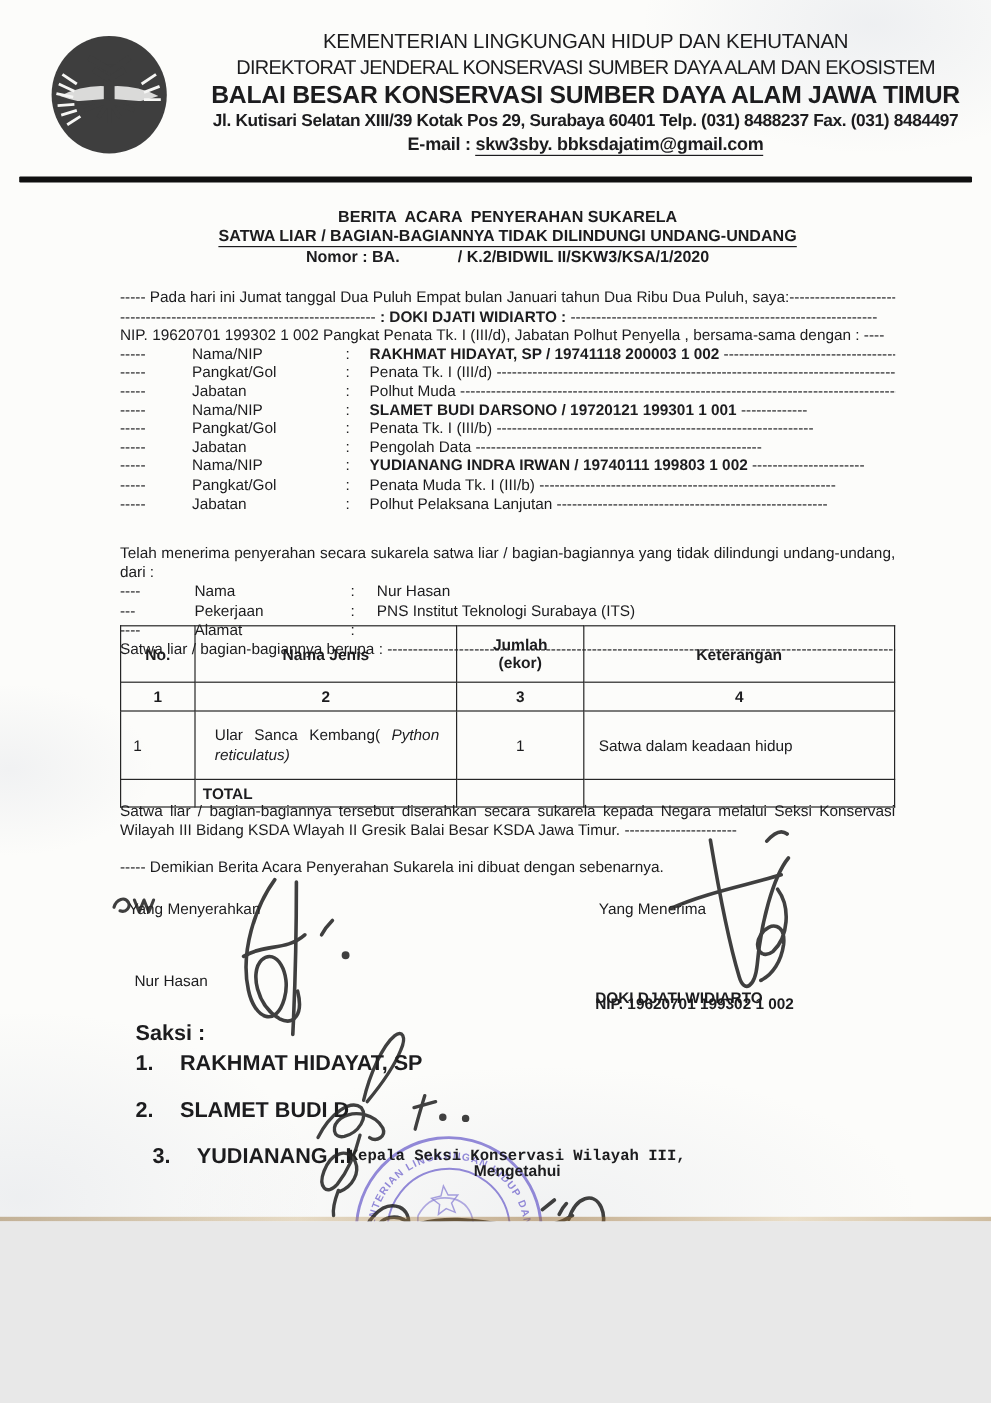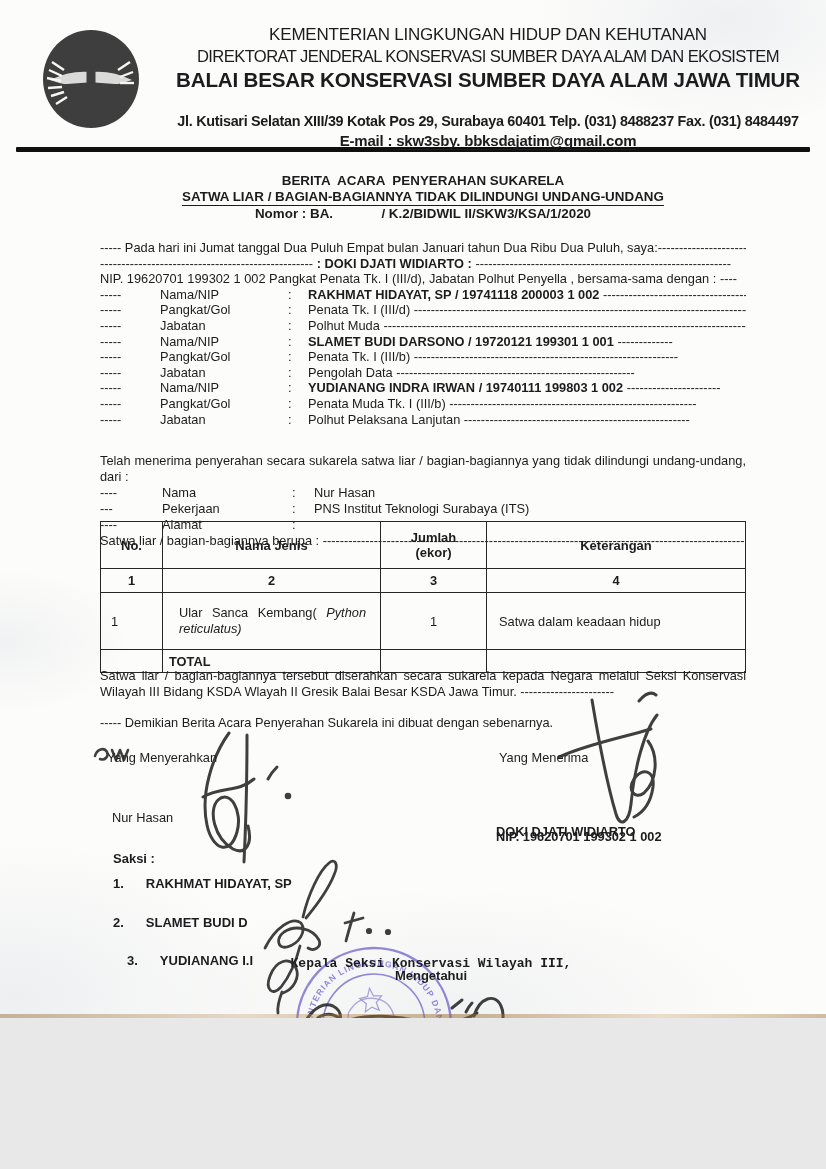--- a/index.html
+++ b/index.html
@@ -14,21 +14,21 @@
       #fcfcfa;
   }
   .abs{position:absolute;}
   .b{font-weight:bold;}
   
   .logo{left:40px;top:28px;width:102px;height:102px;}
   .hdr{left:162px;top:24px;width:652px;text-align:center;z-index:2;}
   .hdr .l1{font-size:17px;line-height:22px;letter-spacing:-.2px;}
   .hdr .l2{font-size:16.6px;line-height:21px;letter-spacing:-.6px;}
   .hdr .l3{font-size:20.6px;line-height:25px;font-weight:bold;letter-spacing:-.2px;}
-  .hdr .l4{font-size:14.4px;line-height:18px;font-weight:bold;letter-spacing:-.3px;margin-top:20px;}
+  .hdr .l4{font-size:14.4px;line-height:18px;font-weight:bold;letter-spacing:-.3px;}
   .hdr .l5{font-size:15px;line-height:21px;font-weight:bold;letter-spacing:-.2px;}
   .hdr .email{border-bottom:1.5px solid #1c1c1e;}
   .rule{left:16px;top:147px;width:794px;height:4.5px;background:#101010;border-radius:1px;}
   
   .title{left:100px;top:173px;width:646px;text-align:center;z-index:2;}
   .title .t1{font-size:13.4px;font-weight:bold;line-height:15.5px;white-space:pre;}
   .title .t2{font-size:13.4px;font-weight:bold;line-height:16px;text-align:center;}
   .title .t2 span{border-bottom:1.6px solid #1c1c1e;padding-bottom:1px;}
   .title .t3{font-size:13.4px;font-weight:bold;line-height:17px;white-space:pre;}
   
@@ -47,21 +47,21 @@
   .tbl td,.tbl th{border:1.6px solid #262626;padding:2px 6px;vertical-align:middle;}
   .tbl th{font-size:13px;white-space:pre-line;line-height:15px;}
   .tbl .num{text-align:center;font-weight:bold;height:19px;}
   .tbl .hrow th{height:42px;}
   .tbl .drow td{height:48px;}
   .tbl .trow td{height:18px;}
   .tbl .cname{text-align:justify;padding:4px 14px 4px 16px;line-height:16px;}
   .tbl .cket{padding-left:12px;}
   .it{font-style:italic;}
   
-  .s13{font-size:13px;text-align:center;}
+  .s13{font-size:18px;text-align:center;}
   .s128{font-size:12.8px;}
   .appr{left:235px;width:392px;text-align:center;font-weight:bold;font-size:13px;z-index:2;}
   .ink{z-index:5;pointer-events:none;}
   .stampw{left:288px;top:940px;width:172px;height:170px;z-index:1;opacity:.82;transform:rotate(-7deg);}
   .edge{left:0;bottom:0;width:826px;height:4px;z-index:6;
     background:linear-gradient(90deg, rgba(140,100,40,.45), rgba(190,150,80,.3) 30%, rgba(150,105,45,.5) 55%, rgba(200,160,90,.3) 80%, rgba(150,110,50,.45));}
 </style>
 </head>
 <body>
 

